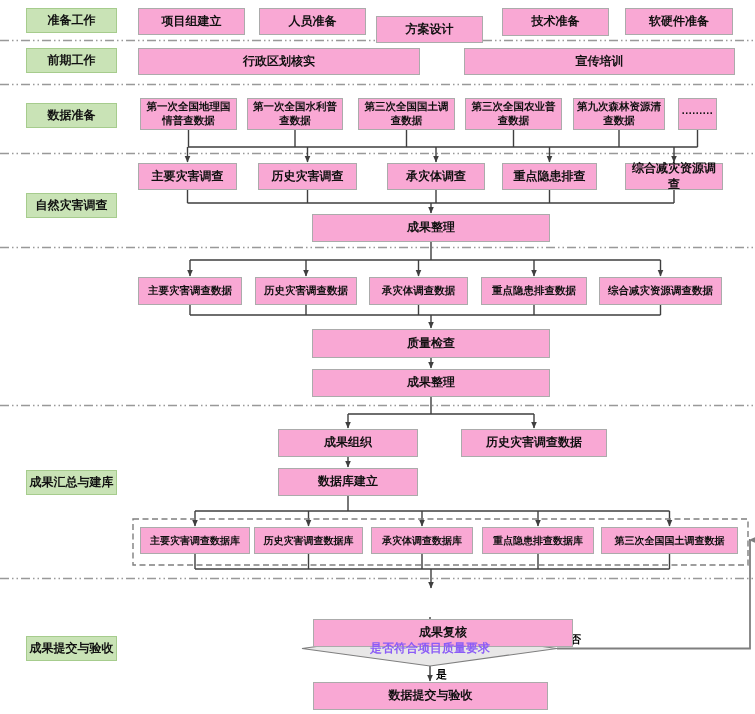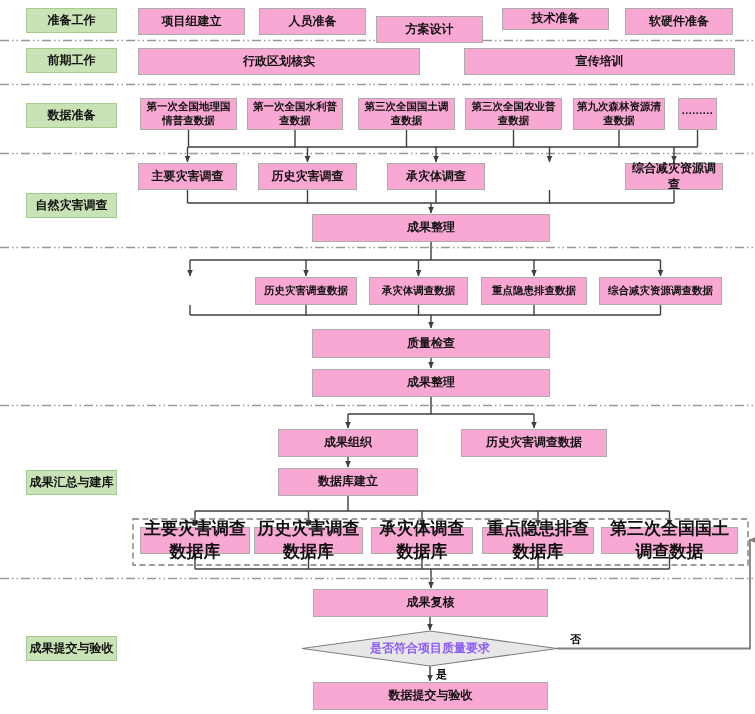--- a/index.html
+++ b/index.html
@@ -9,21 +9,21 @@
   }
   #connectors { position:absolute; left:0; top:0; width:755px; height:714px; }
   .box {
     position:absolute; box-sizing:border-box;
     background:#f9a8d4; border:1px solid #ababab;
     display:flex; align-items:center; justify-content:center;
     text-align:center; font-weight:bold; font-size:12px; color:#111;
     line-height:1.3; padding:1px 2px;
   }
   .box.small { font-size:10.5px; }
-  .box.db { font-size:17px; }
+  .box.db { font-size:10px; }
   .stage {
     position:absolute; left:26px; width:91px; height:25px; box-sizing:border-box;
     background:#c9e3b6; border:1px solid #a6cc8d;
     display:flex; align-items:center; justify-content:center;
     font-weight:bold; font-size:12px; color:#111; text-align:center;font-family:Liberation Serif, serif;
   }
   .plain {
     position:absolute; box-sizing:border-box; background:transparent; border:none;
     display:flex; align-items:center; justify-content:center;
     font-weight:bold; font-size:12px; color:#8b5cf6; text-align:center;
@@ -113,55 +113,57 @@
   <div class="stage" style="top:8px">准备工作</div>
   <div class="stage" style="top:48px">前期工作</div>
   <div class="stage" style="top:103px">数据准备</div>
   <div class="stage" style="top:193px">自然灾害调查</div>
   <div class="stage" style="top:470px">成果汇总与建库</div>
   <div class="stage" style="top:636px">成果提交与验收</div>
 
   <div class="box" style="left:138px;top:8px;width:107px;height:27px">项目组建立</div>
   <div class="box" style="left:259px;top:8px;width:107px;height:27px">人员准备</div>
   <div class="box" style="left:376px;top:16px;width:107px;height:27px">方案设计</div>
-  <div class="box" style="left:502px;top:8px;width:107px;height:22px">技术准备</div>
+  <div class="box" style="left:502px;top:8px;width:107px;height:28px">技术准备</div>
   <div class="box" style="left:625px;top:8px;width:108px;height:27px">软硬件准备</div>
 
   <div class="box" style="left:138px;top:48px;width:282px;height:27px">行政区划核实</div>
   <div class="box" style="left:464px;top:48px;width:271px;height:27px">宣传培训</div>
 
   <div class="box small" style="left:140px;top:98px;width:97px;height:32px">第一次全国地理国情普查数据</div>
   <div class="box small" style="left:247px;top:98px;width:96px;height:32px">第一次全国水利普查数据</div>
   <div class="box small" style="left:358px;top:98px;width:97px;height:32px">第三次全国国土调查数据</div>
   <div class="box small" style="left:465px;top:98px;width:97px;height:32px">第三次全国农业普查数据</div>
   <div class="box small" style="left:573px;top:98px;width:92px;height:32px">第九次森林资源清查数据</div>
   <div class="box small" style="left:678px;top:98px;width:39px;height:32px">·········</div>
 
   <div class="box" style="left:138px;top:163px;width:99px;height:27px">主要灾害调查</div>
   <div class="box" style="left:258px;top:163px;width:99px;height:27px">历史灾害调查</div>
   <div class="box" style="left:387px;top:163px;width:98px;height:27px">承灾体调查</div>
+  <div class="box" style="left:502px;top:163px;width:95px;height:27px">重点隐患排查</div>
   <div class="box" style="left:625px;top:163px;width:98px;height:27px">综合减灾资源调查</div>
 
   <div class="box" style="left:312px;top:214px;width:238px;height:28px">成果整理</div>
 
+  <div class="box small" style="left:138px;top:277px;width:104px;height:28px">主要灾害调查数据</div>
   <div class="box small" style="left:255px;top:277px;width:102px;height:28px">历史灾害调查数据</div>
   <div class="box small" style="left:369px;top:277px;width:99px;height:28px">承灾体调查数据</div>
   <div class="box small" style="left:481px;top:277px;width:106px;height:28px">重点隐患排查数据</div>
   <div class="box small" style="left:599px;top:277px;width:123px;height:28px">综合减灾资源调查数据</div>
 
   <div class="box" style="left:312px;top:329px;width:238px;height:29px">质量检查</div>
   <div class="box" style="left:312px;top:369px;width:238px;height:28px">成果整理</div>
 
   <div class="box" style="left:278px;top:429px;width:140px;height:28px">成果组织</div>
   <div class="box" style="left:461px;top:429px;width:146px;height:28px">历史灾害调查数据</div>
   <div class="box" style="left:278px;top:468px;width:140px;height:28px">数据库建立</div>
 
   <div class="box db" style="left:140px;top:527px;width:110px;height:27px">主要灾害调查数据库</div>
   <div class="box db" style="left:254px;top:527px;width:109px;height:27px">历史灾害调查数据库</div>
   <div class="box db" style="left:371px;top:527px;width:102px;height:27px">承灾体调查数据库</div>
   <div class="box db" style="left:482px;top:527px;width:112px;height:27px">重点隐患排查数据库</div>
   <div class="box db" style="left:601px;top:527px;width:137px;height:27px">第三次全国国土调查数据</div>
 
-  <div class="box" style="left:313px;top:589px;width:235px;height:28px">成果复核</div>
+  <div class="box" style="left:313px;top:619px;width:260px;height:28px">成果复核</div>
   <div class="plain" style="left:330px;top:637px;width:200px;height:23px">是否符合项目质量要求</div>
   <div class="box" style="left:313px;top:682px;width:235px;height:28px">数据提交与验收</div>
 
 </div>
 
 </body></html>

